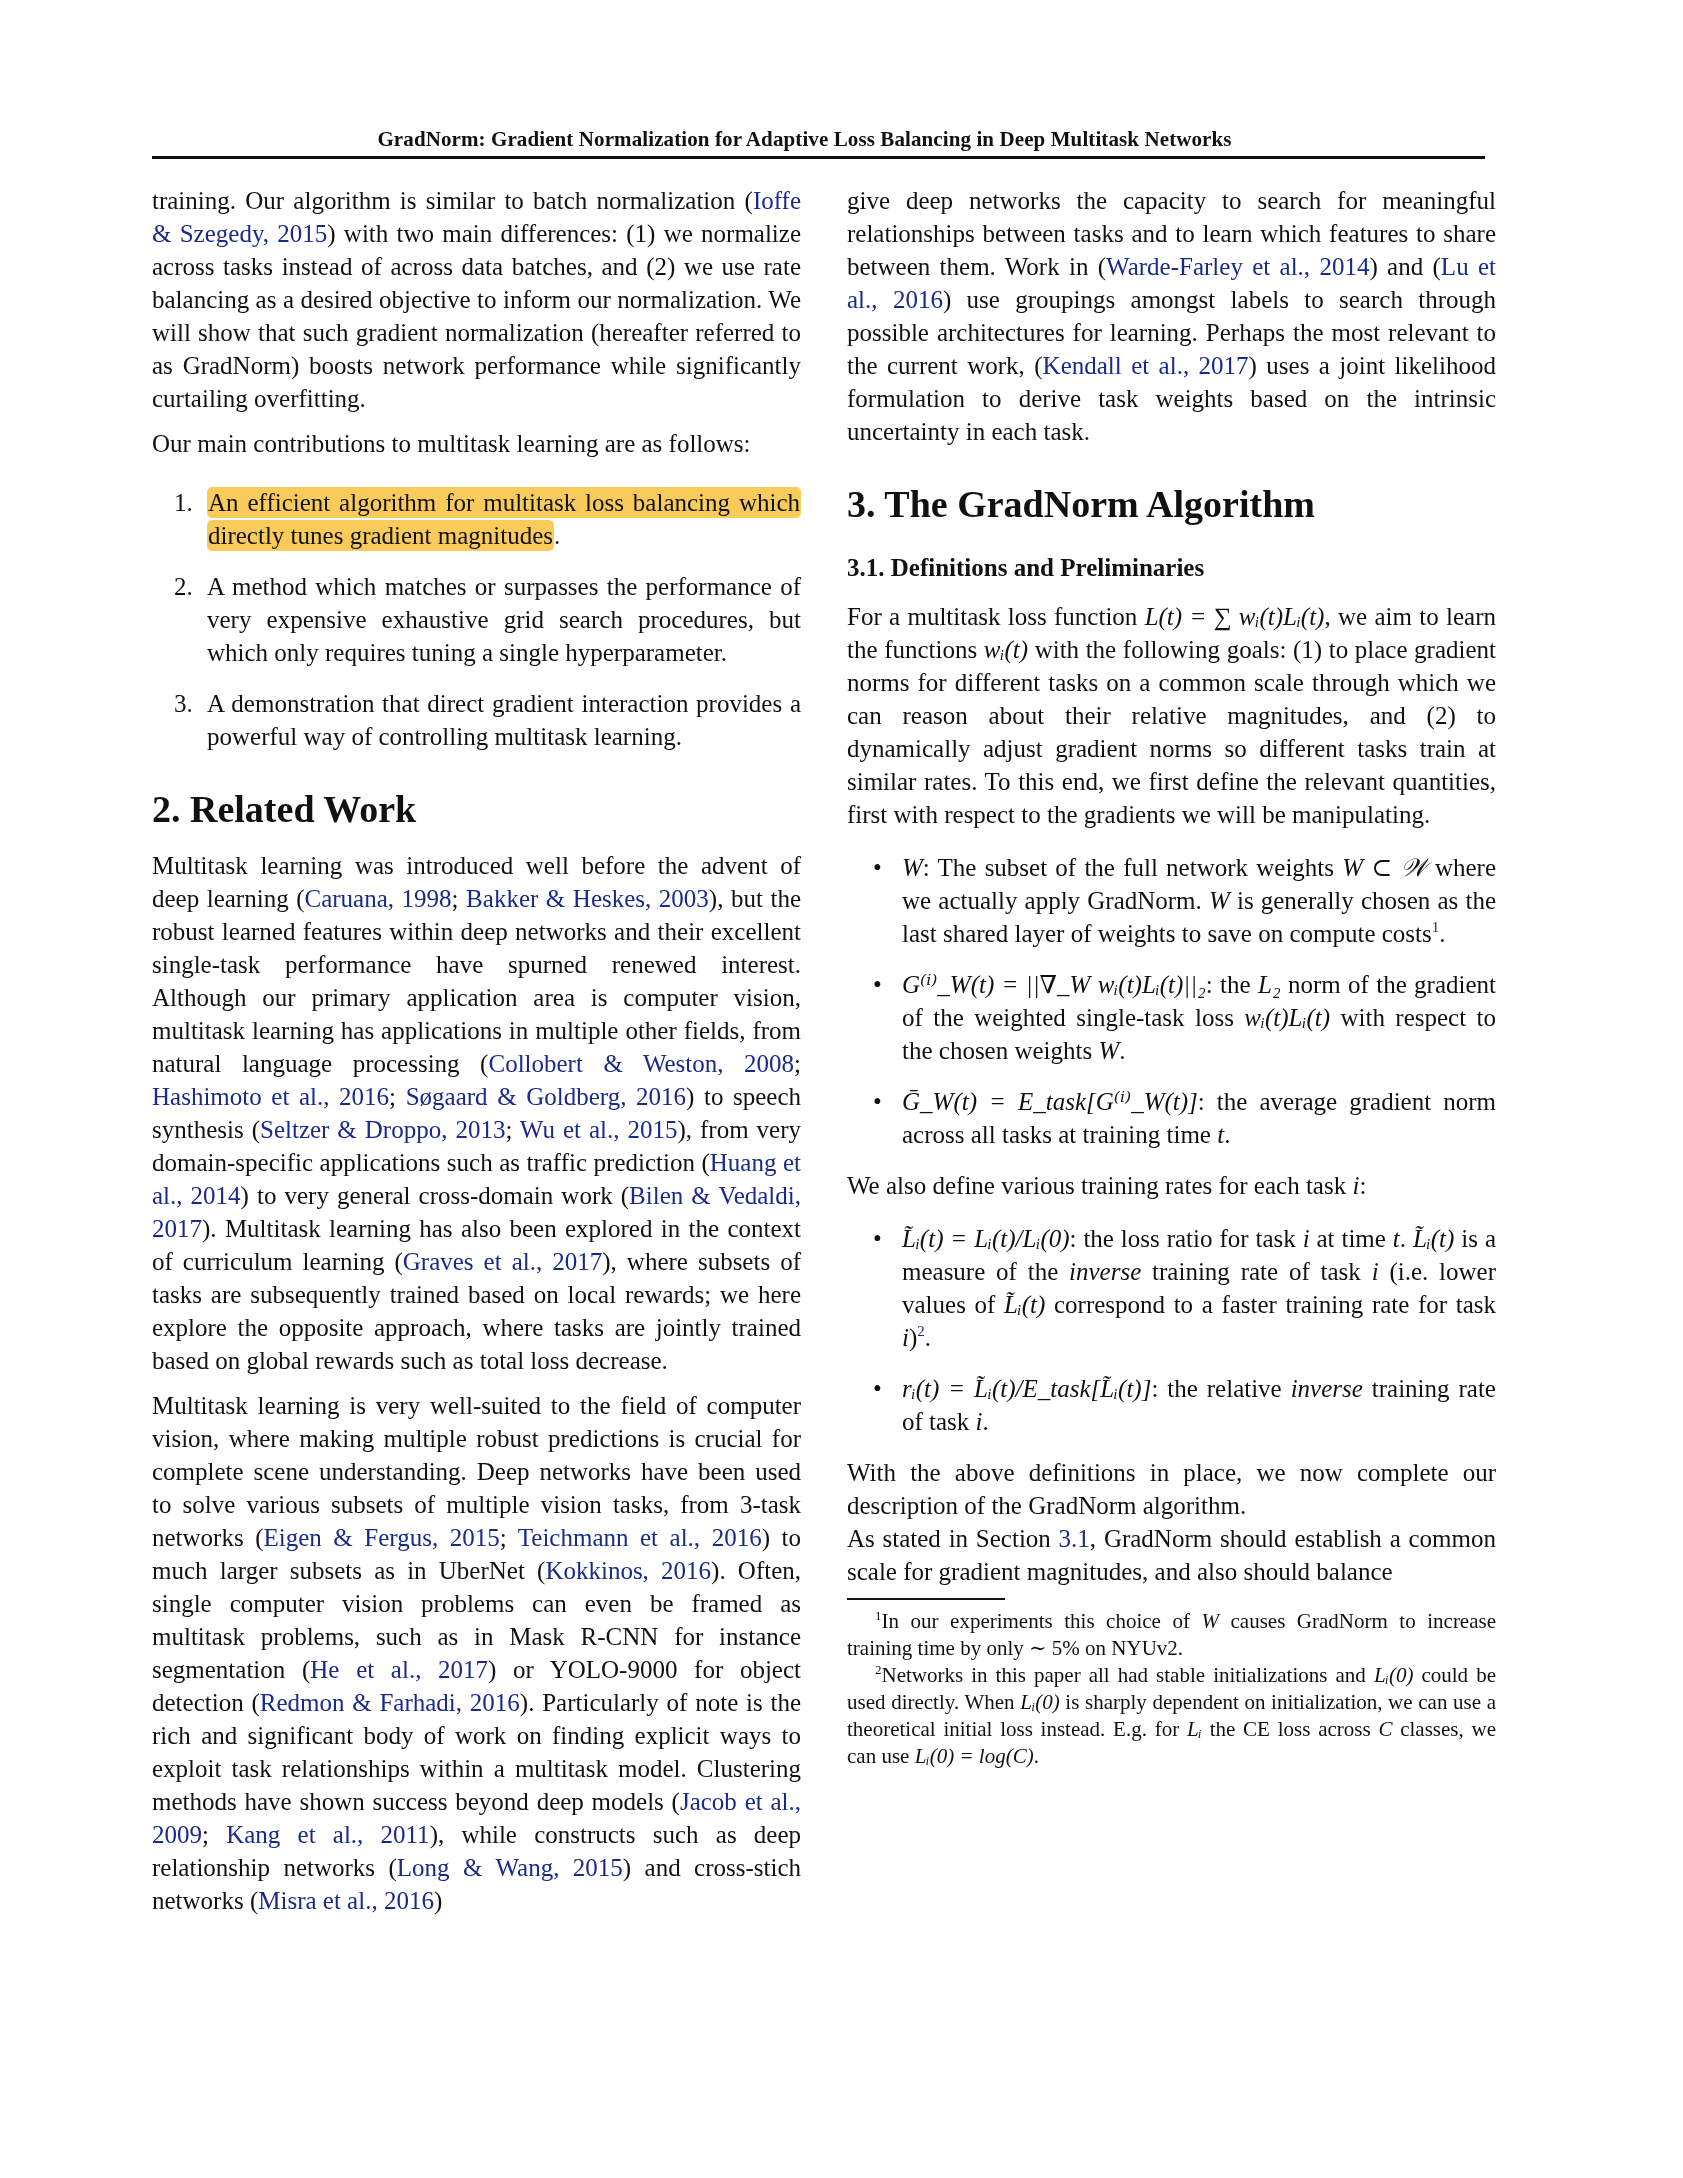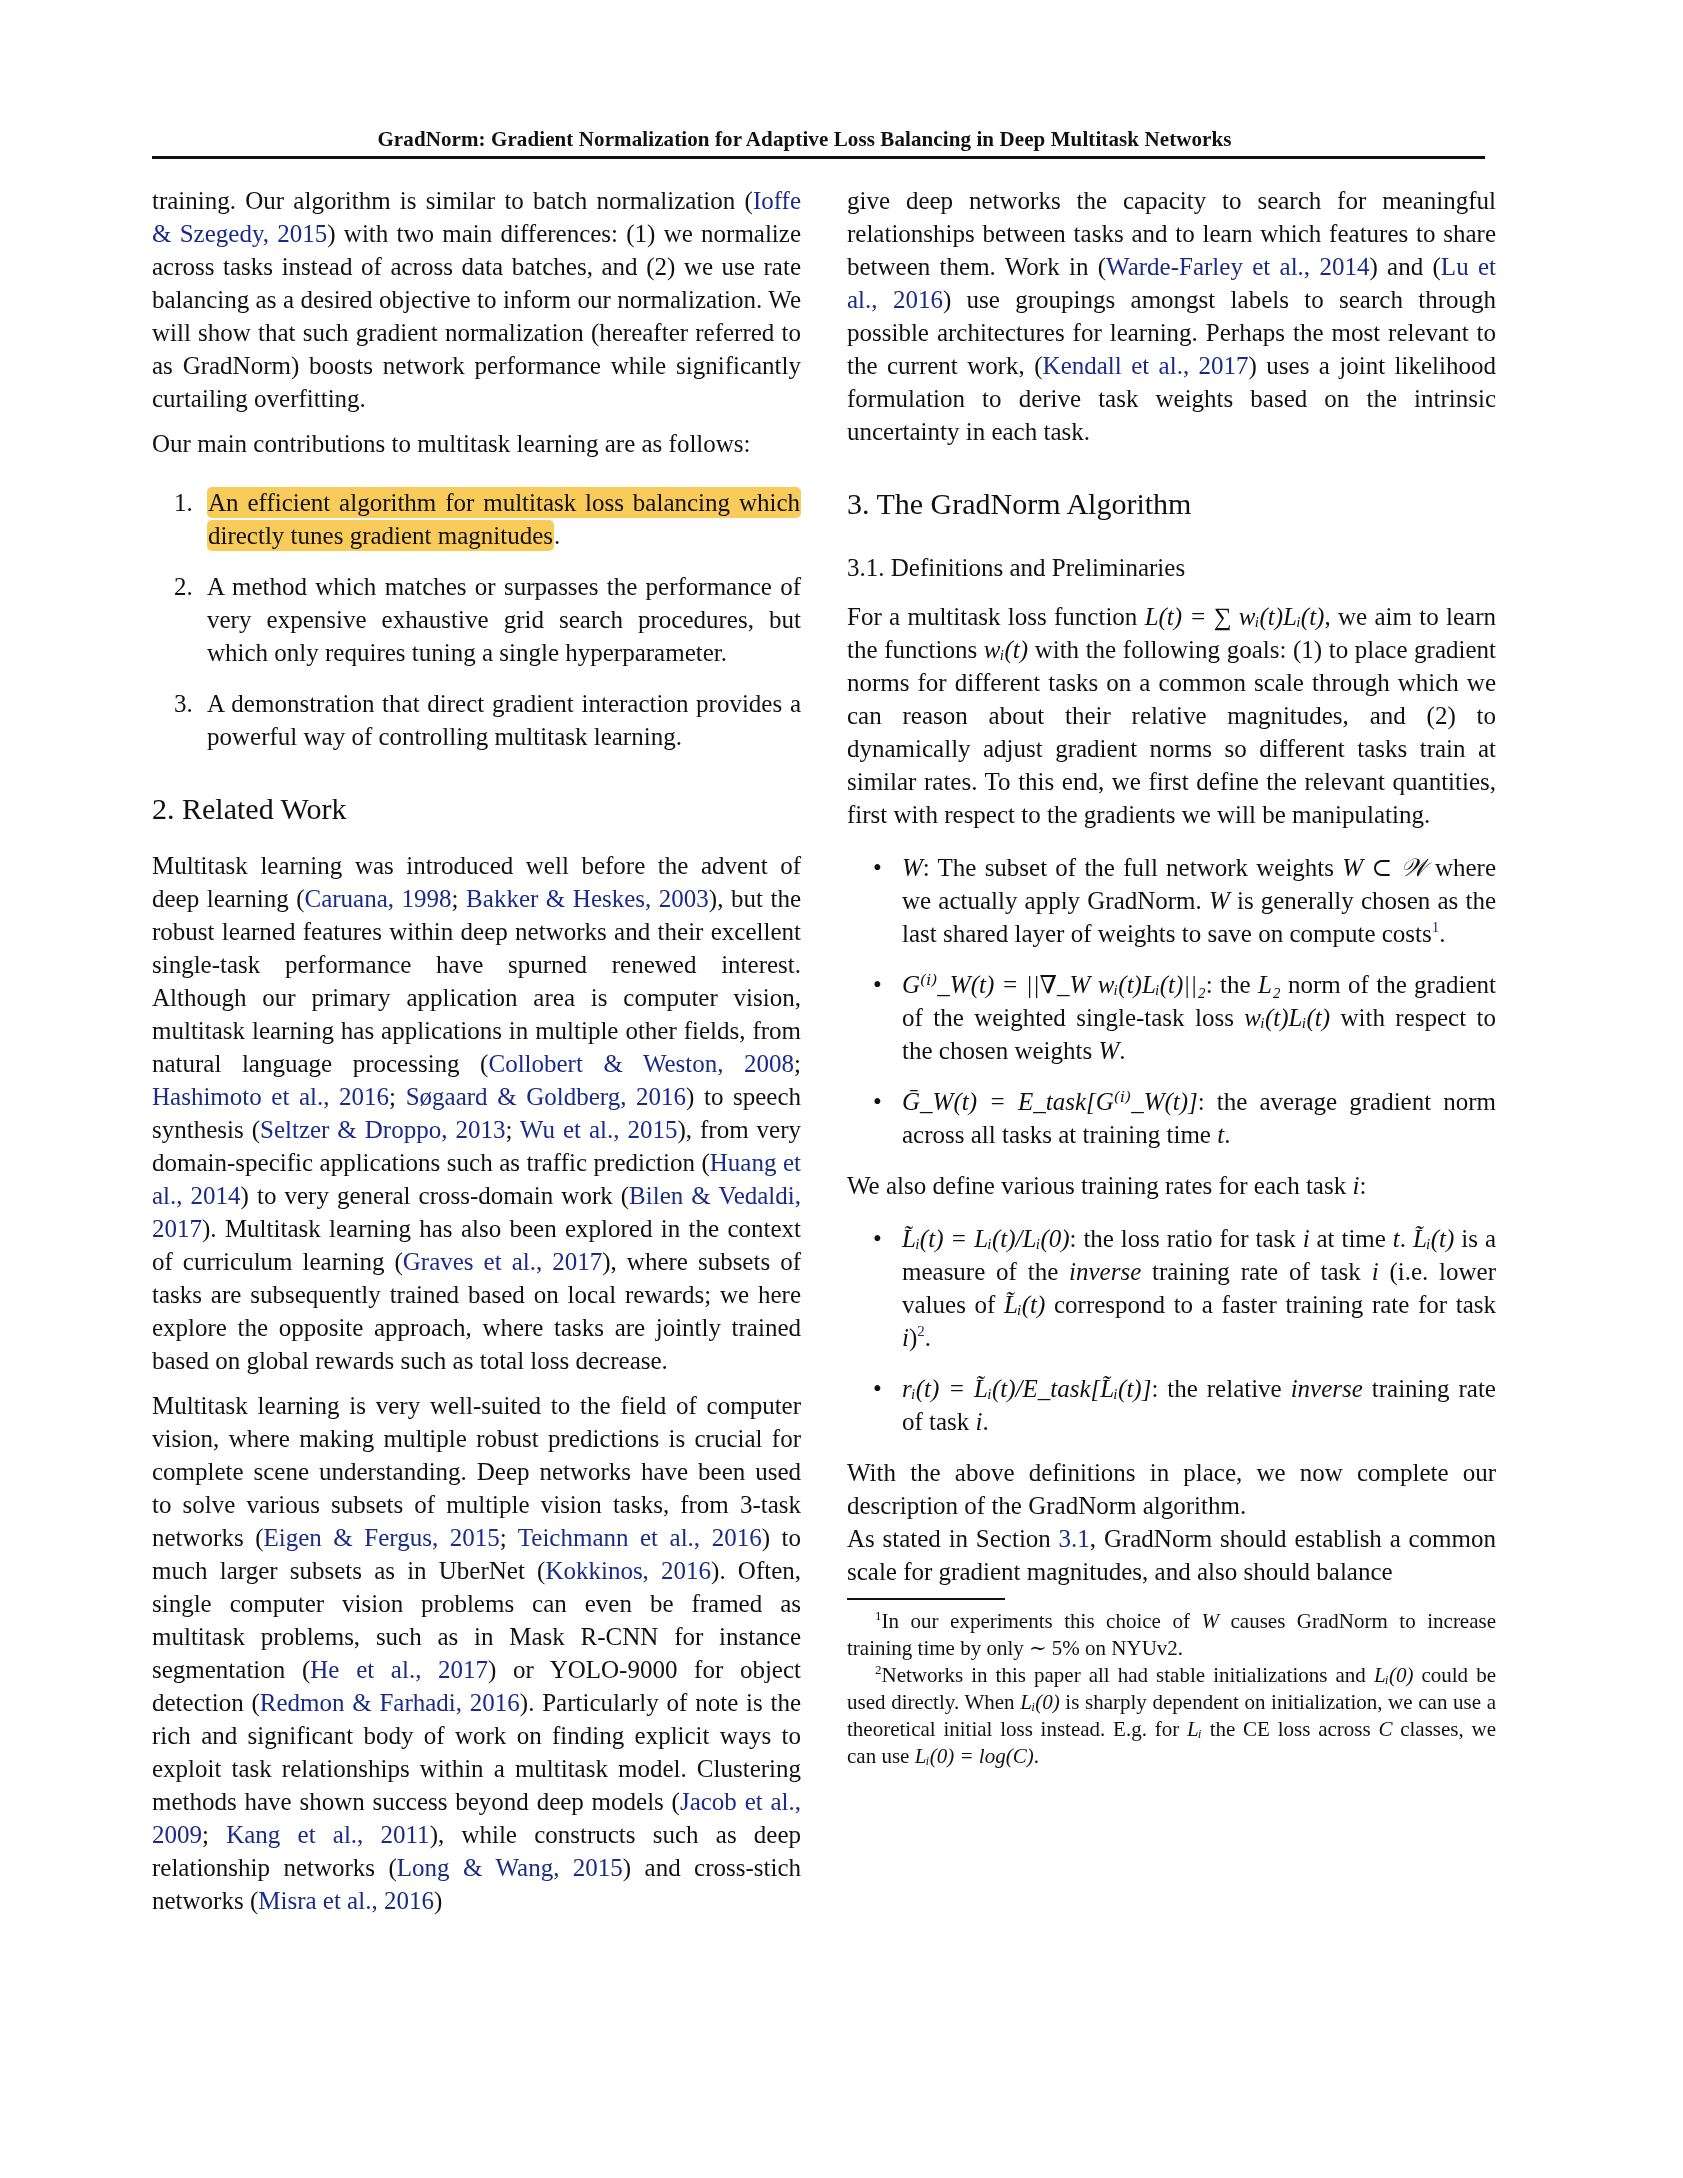--- a/index.html
+++ b/index.html
@@ -11,22 +11,22 @@
   .col { position: absolute; top: 184px; width: 649px; font-size: 25px; line-height: 33px; }
   .col.left { left: 152px; }
   .col.right { left: 847px; }
   p { margin: 0; text-align: justify; hyphens: manual; }
   .gap { margin-top: 12px; }
   .cite { color: #1a2a8a; }
   .hl { background: #f9cb5a; border-radius: 5px; padding: 2px 1px; box-decoration-break: clone; -webkit-box-decoration-break: clone; }
   ol.contrib { list-style: none; margin: 26px 0 0 0; padding: 0; }
   ol.contrib li { position: relative; padding-left: 55px; text-align: justify; margin-bottom: 18px; }
   ol.contrib li .num { position: absolute; left: 22px; top: 0; }
-  h2 { font-size: 30px; font-weight: normal; margin: 38px 0 22px 0; line-height: 36px; }
-  h3 { font-size: 25px; font-weight: normal; margin: 30px 0 16px 0; line-height: 32px; }
+  h2 { font-size: 38px; font-weight: bold; margin: 38px 0 22px 0; line-height: 36px; }
+  h3 { font-size: 25px; font-weight: bold; margin: 30px 0 16px 0; line-height: 32px; }
   ul.defs { list-style: none; margin: 20px 0 0 0; padding: 0; }
   ul.defs li { position: relative; padding-left: 55px; text-align: justify; margin-bottom: 18px; }
   ul.defs li .bullet { position: absolute; left: 26px; top: 0; }
   .m { font-style: italic; font-family: "Liberation Serif", "DejaVu Serif", serif; margin-top: 14px; }
   sup { font-size: 15px; line-height: 0; vertical-align: 10px; }
   .sup-link { color: #1a2a8a; }
   .fn-rule { width: 158px; height: 1.5px; background: #111; margin: 10px 0 8px 0; }
   .footnotes { font-size: 21px; line-height: 27px; }
   .footnotes p { text-indent: 28px; }
   .footnotes sup { font-size: 13px; vertical-align: 8px; }

